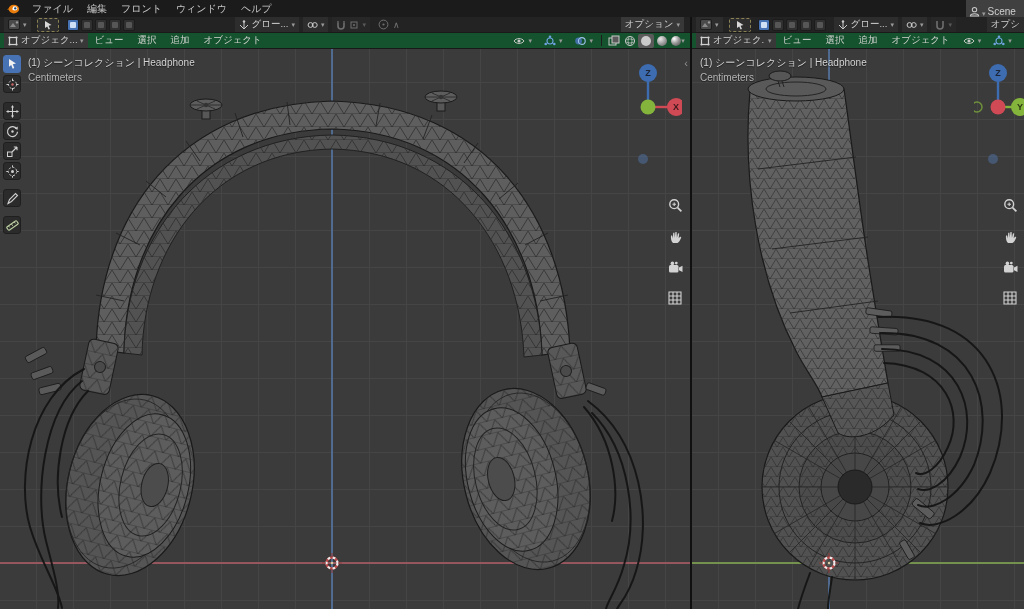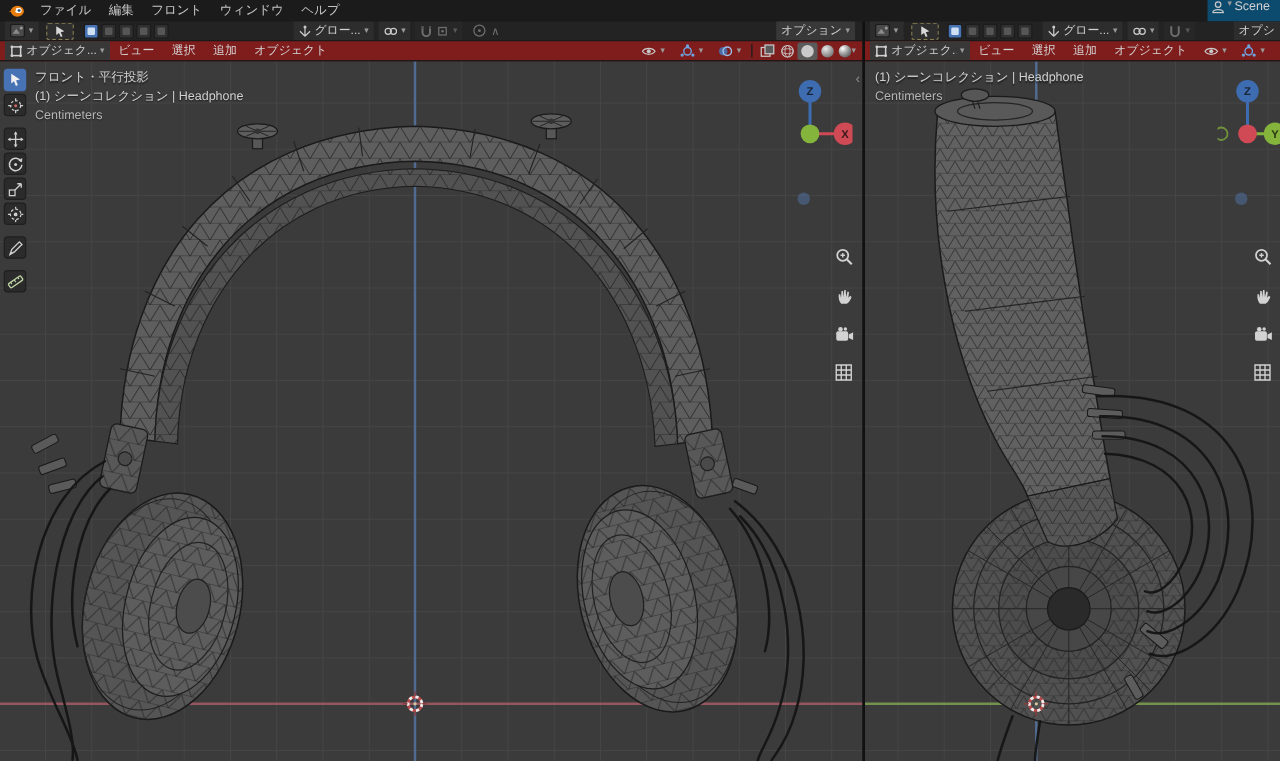--- a/index.html
+++ b/index.html
@@ -10,28 +10,28 @@
   #topbar { position:absolute; left:0; top:0; width:1024px; height:17px;
     background:#1b1b1b; display:flex; align-items:center; font-size:10px; color:#c6c6c6; z-index:30; }
   .logo { width:14px; height:12px; margin:0 5px 0 6px; }
   .menu-item { padding:0 7px; line-height:17px; cursor:default; white-space:nowrap; }
   #tabs { display:flex; align-items:stretch; height:17px; margin-left:12px; }
   .tab { padding:2px 9px 0 9px; font-size:10px; color:#8f8f8f; line-height:15px;
     border-right:1px solid #141414; white-space:nowrap; }
   .tab.active { background:#3d3d3d; color:#e6e6e6; border-radius:4px 4px 0 0; }
   .tab.addtab { color:#9a9a9a; padding:2px 6px 0 6px; }
   #scene-chip { position:absolute; right:0; top:0; height:17px; width:58px; display:flex;
-    align-items:flex-start; gap:2px; padding-left:3px; overflow:hidden; background:#0c4a6e; }
+    align-items:flex-end; gap:2px; padding-left:3px; overflow:hidden; background:#404040; }
   #scene-chip .lbl { font-size:10px; color:#cfcfcf; white-space:nowrap; }
 
   
   .hrow { position:absolute; display:flex; align-items:center; font-size:9.5px; color:#cfcfcf;
     overflow:hidden; z-index:20; }
   .row2 { top:17px; height:16px; background:#232323; border-bottom:1px solid #1a1a1a; }
-  .row3 { top:33px; height:16px; background:#7f1d1d; border-bottom:1px solid #191919; }
+  .row3 { top:33px; height:16px; background:#14532d; border-bottom:1px solid #191919; }
   .hrow.left { left:0; width:690px; }
   .hrow.right { left:692px; width:332px; }
   .hbtn { display:flex; align-items:center; gap:3px; background:#383838; border-radius:3px;
     height:26px; padding:0 4px; margin-left:4px; white-space:nowrap; }
   .row2 .hbtn { background:#2d2d2d; }
   .chev { font-size:7px; color:#9a9a9a; line-height:1; }
   .txtmenu { padding:0 7px; white-space:nowrap; color:#d4d4d4; }
   .iconsq { width:12px; height:12px; border:1px solid #1c1c1c; background:#303030;
     border-radius:2px; margin-left:2px; position:relative; }
   .iconsq::after { content:""; position:absolute; inset:2px; background:#565656; border-radius:1px; }
@@ -466,21 +466,20 @@
       <svg width="13" height="13" viewBox="0 0 13 13">
         <g transform="rotate(-35 6.5 6.5)">
           <rect x="0.5" y="4.5" width="12" height="4" rx="1" fill="none" stroke="#bcd0a2" stroke-width="1.1"></rect>
           <path d="M3 4.5 V6.3 M6.5 4.5 V6.8 M10 4.5 V6.3" stroke="#bcd0a2" stroke-width="0.9"></path>
         </g>
       </svg>
     </div>
   </div>
 
   <div class="overlaytext" style="left:28px;top:6px;">
-    <div>フロント・平行投影</div>
     <div>(1) シーンコレクション | Headphone</div>
     <div class="dim">Centimeters</div>
   </div>
 
   <span class="panel-toggle" style="right:2px;top:8px;">‹</span>
 
   <svg class="gizmo" style="right:8px;top:8px;" width="64" height="120" viewBox="0 0 64 120">
     <line x1="30" y1="18" x2="30" y2="50" stroke="#3d6cb0" stroke-width="2.4"></line>
     <line x1="30" y1="50" x2="58" y2="50" stroke="#cf4a55" stroke-width="2.4"></line>
     <circle cx="30" cy="16" r="9" fill="#3d6cb0"></circle>

